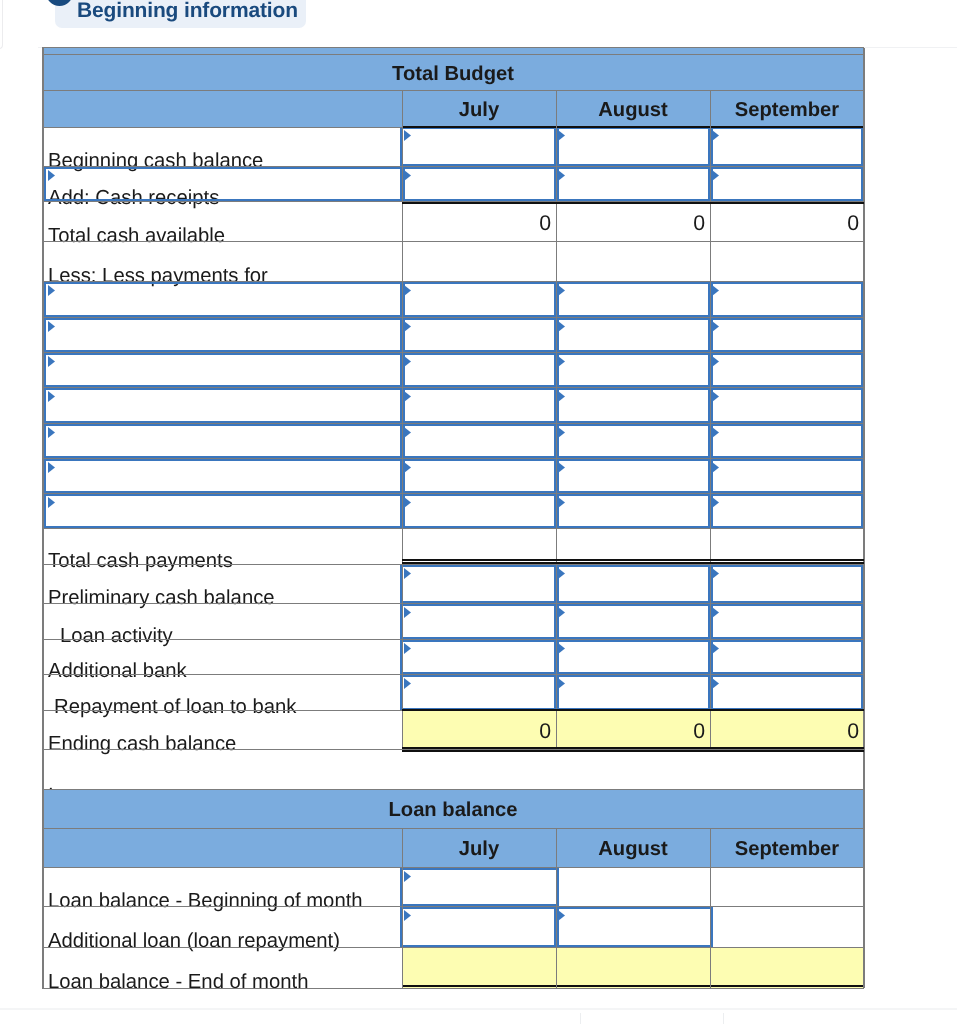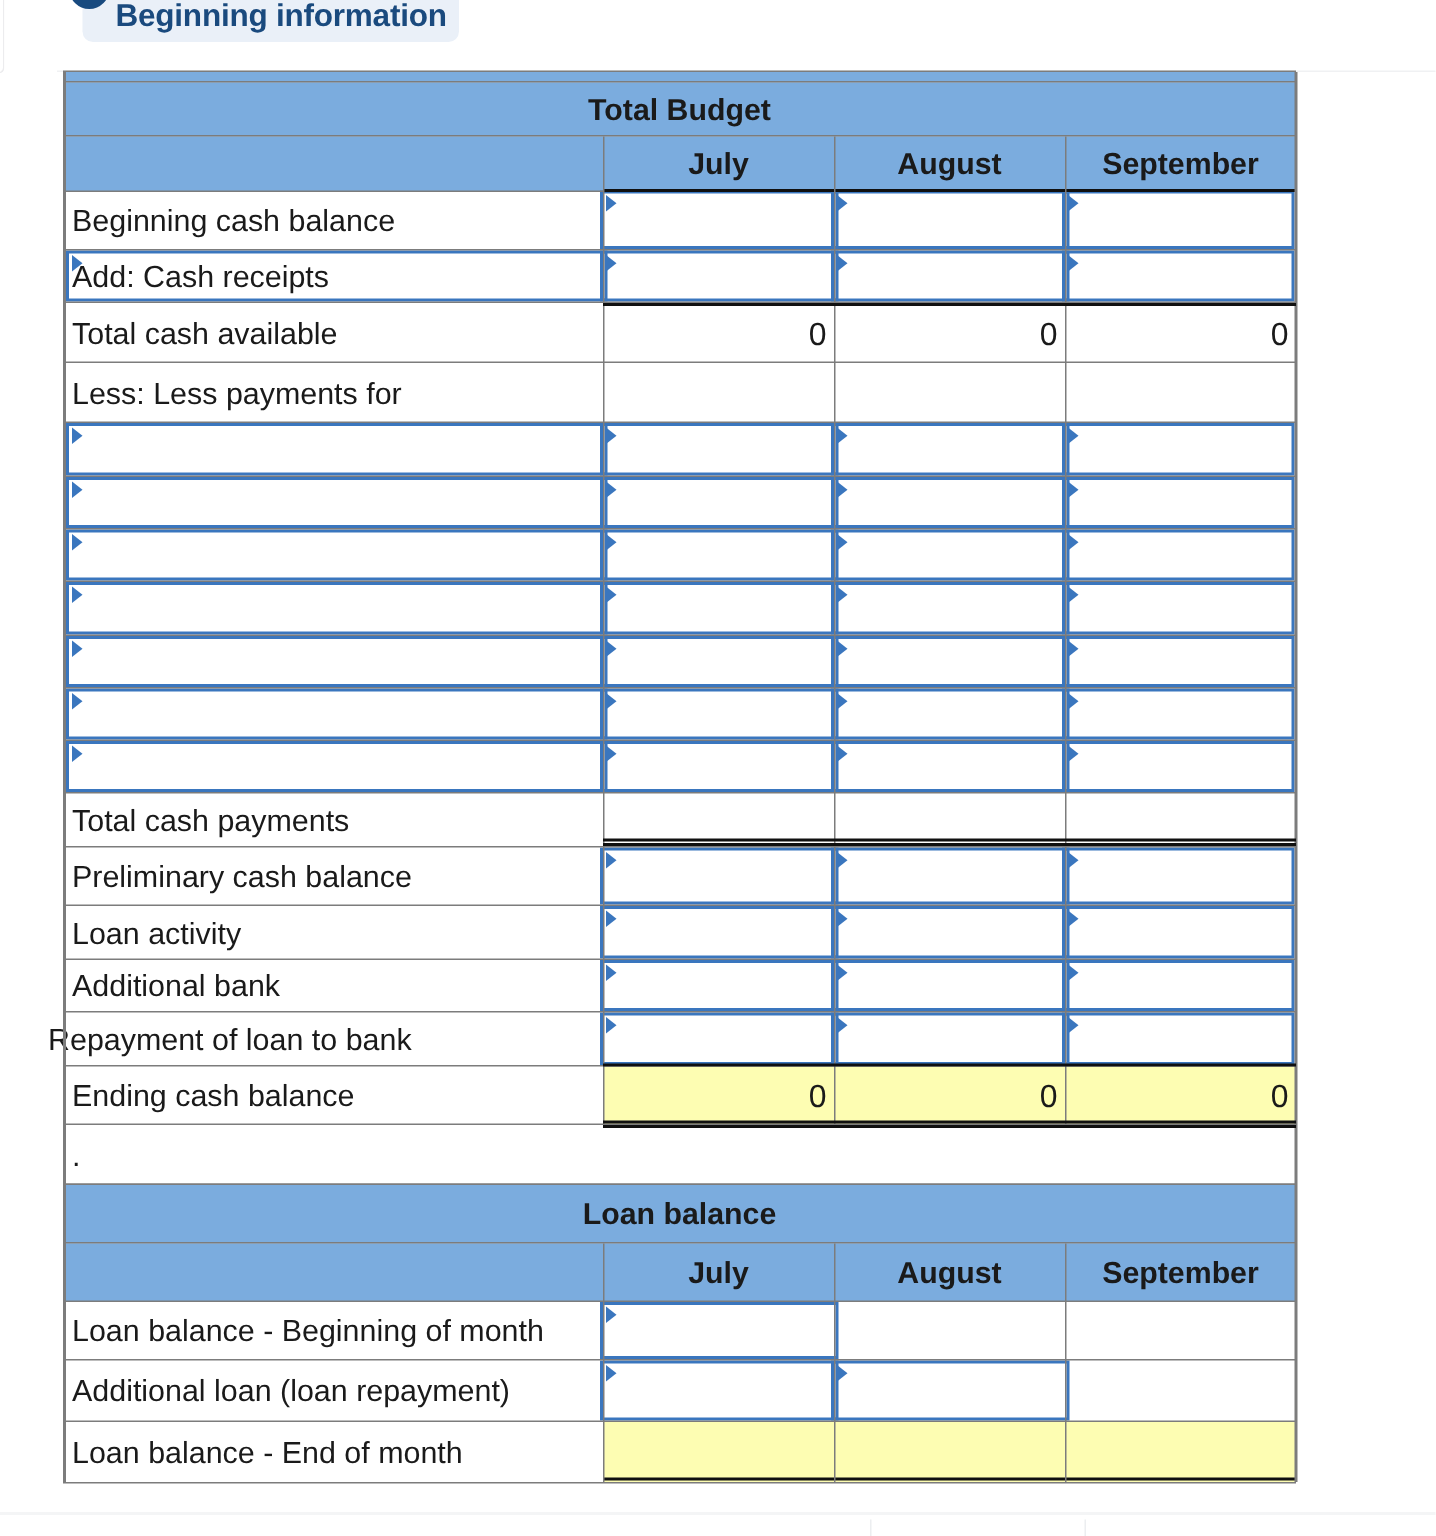--- a/index.html
+++ b/index.html
@@ -19,21 +19,21 @@
           border-radius:7px;box-sizing:border-box;}
   .banner-label{position:absolute;left:22px;top:23px;font-size:21px;font-weight:bold;
                 color:#1A4A7E;line-height:24px;letter-spacing:-0.15px;white-space:nowrap;}
   .info-icon{position:absolute;left:46px;top:-21px;width:27px;height:27px;
              border-radius:50%;background:#184A7F;}
 
   .cell{position:absolute;box-sizing:border-box;font-size:20.3px;color:#1a1a1a;
         display:flex;align-items:center;white-space:nowrap;overflow:hidden;
         padding-top:2px;}
   .hdrc{background:#7BACDE;font-weight:bold;justify-content:center;font-size:20.2px;}
-  .lbl{justify-content:flex-start;padding-left:6px;}
+  .lbl{justify-content:flex-start;padding-left:6px;margin-top:13px;}
   .numc{justify-content:flex-end;padding-right:5px;font-size:21.3px;}
   .yelc{background:#FDFDB2;}
   .gh{position:absolute;height:1px;background:#7c7c7c;}
   .gv{position:absolute;width:1px;background:#7c7c7c;}
   .gv2{position:absolute;width:2px;background:#7c7c7c;}
   .bh{position:absolute;height:2px;background:#101010;}
   .inbox{position:absolute;box-sizing:border-box;border:2px solid #3A76BE;}
   .inbox svg{position:absolute;left:0px;top:0px;display:block;}
 </style>
 </head>
@@ -101,29 +101,29 @@
   <div class="cell " style="left:556px;top:494px;width:154px;height:35px"></div>
   <div class="cell " style="left:710px;top:494px;width:154px;height:35px"></div>
   <div class="cell lbl" style="left:42px;top:529px;width:360px;height:36px">Total cash payments</div>
   <div class="cell numc" style="left:402px;top:529px;width:154px;height:36px"></div>
   <div class="cell numc" style="left:556px;top:529px;width:154px;height:36px"></div>
   <div class="cell numc" style="left:710px;top:529px;width:154px;height:36px"></div>
   <div class="cell lbl" style="left:42px;top:565px;width:360px;height:39px">Preliminary cash balance</div>
   <div class="cell " style="left:402px;top:565px;width:154px;height:39px"></div>
   <div class="cell " style="left:556px;top:565px;width:154px;height:39px"></div>
   <div class="cell " style="left:710px;top:565px;width:154px;height:39px"></div>
-  <div class="cell lbl" style="left:42px;top:604px;width:297px;height:36px">Loan activity</div>
+  <div class="cell lbl" style="left:54px;top:604px;width:297px;height:36px">Loan activity</div>
   <div class="cell " style="left:402px;top:604px;width:154px;height:36px"></div>
   <div class="cell " style="left:556px;top:604px;width:154px;height:36px"></div>
   <div class="cell " style="left:710px;top:604px;width:154px;height:36px"></div>
   <div class="cell lbl" style="left:42px;top:640px;width:360px;height:35px">Additional bank</div>
   <div class="cell " style="left:402px;top:640px;width:154px;height:35px"></div>
   <div class="cell " style="left:556px;top:640px;width:154px;height:35px"></div>
   <div class="cell " style="left:710px;top:640px;width:154px;height:35px"></div>
-  <div class="cell lbl" style="left:26px;top:675px;width:360px;height:36px">Repayment of loan to bank</div>
+  <div class="cell lbl" style="left:48px;top:675px;width:360px;height:36px">Repayment of loan to bank</div>
   <div class="cell " style="left:402px;top:675px;width:154px;height:36px"></div>
   <div class="cell " style="left:556px;top:675px;width:154px;height:36px"></div>
   <div class="cell " style="left:710px;top:675px;width:154px;height:36px"></div>
   <div class="cell lbl" style="left:42px;top:711px;width:320px;height:39px">Ending cash balance</div>
   <div class="cell numc yelc" style="left:402px;top:711px;width:154px;height:39px">0</div>
   <div class="cell numc yelc" style="left:556px;top:711px;width:154px;height:39px">0</div>
   <div class="cell numc yelc" style="left:710px;top:711px;width:154px;height:39px">0</div>
   <div class="cell lbl" style="left:42px;top:750px;width:822px;height:40px">.</div>
   <div class="inbox" style="left:400px;top:127px;width:159px;height:39px">
         <svg width="10" height="14" viewBox="0 0 10 14">

